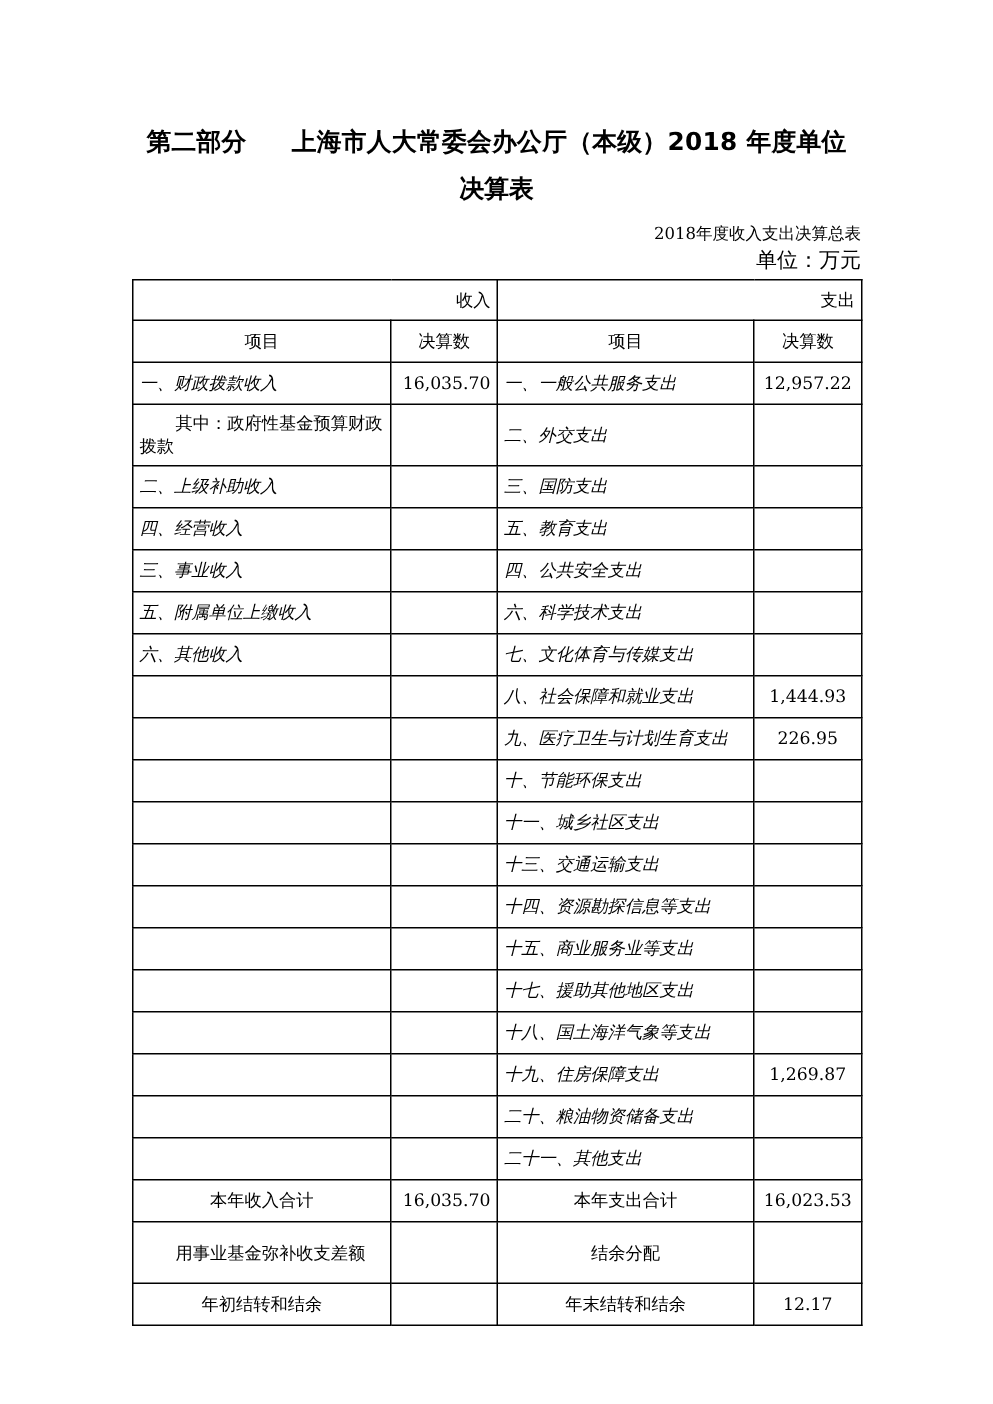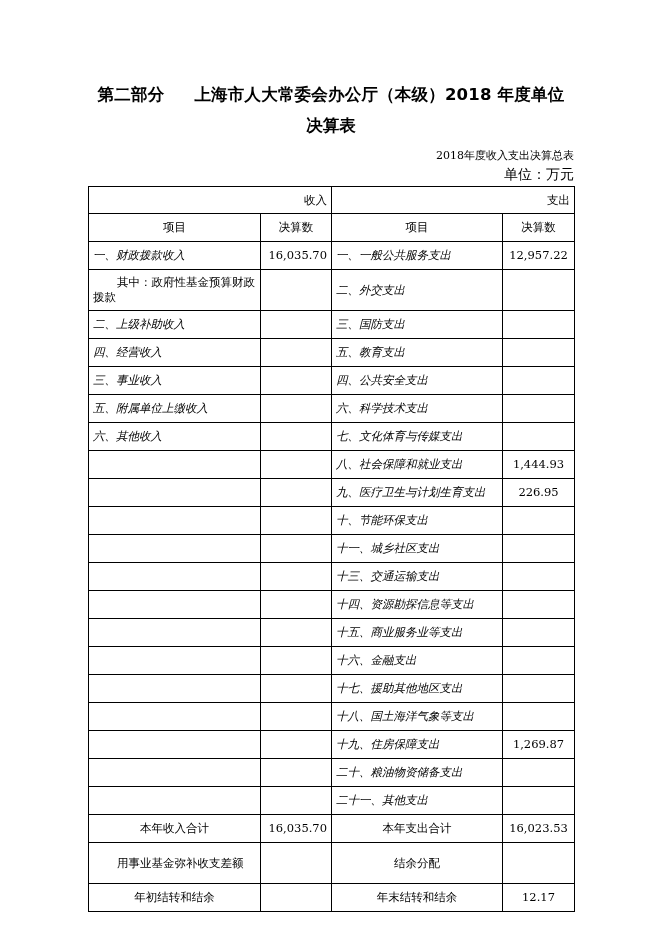--- a/index.html
+++ b/index.html
@@ -237,26 +237,20 @@
       </tr>
       <tr>
         <td class="c-item label-left blank"></td>
         <td class="c-num"></td>
         <td class="c-item2 label-left">十五、商业服务业等支出</td>
         <td class="c-num2"></td>
       </tr>
       <tr>
         <td class="c-item label-left blank"></td>
         <td class="c-num"></td>
-        <td class="c-item2 label-left">十六、金融支出</td>
-        <td class="c-num2"></td>
-      </tr>
-      <tr>
-        <td class="c-item label-left blank"></td>
-        <td class="c-num"></td>
         <td class="c-item2 label-left">十七、援助其他地区支出</td>
         <td class="c-num2"></td>
       </tr>
       <tr>
         <td class="c-item label-left blank"></td>
         <td class="c-num"></td>
         <td class="c-item2 label-left">十八、国土海洋气象等支出</td>
         <td class="c-num2"></td>
       </tr>
       <tr>

